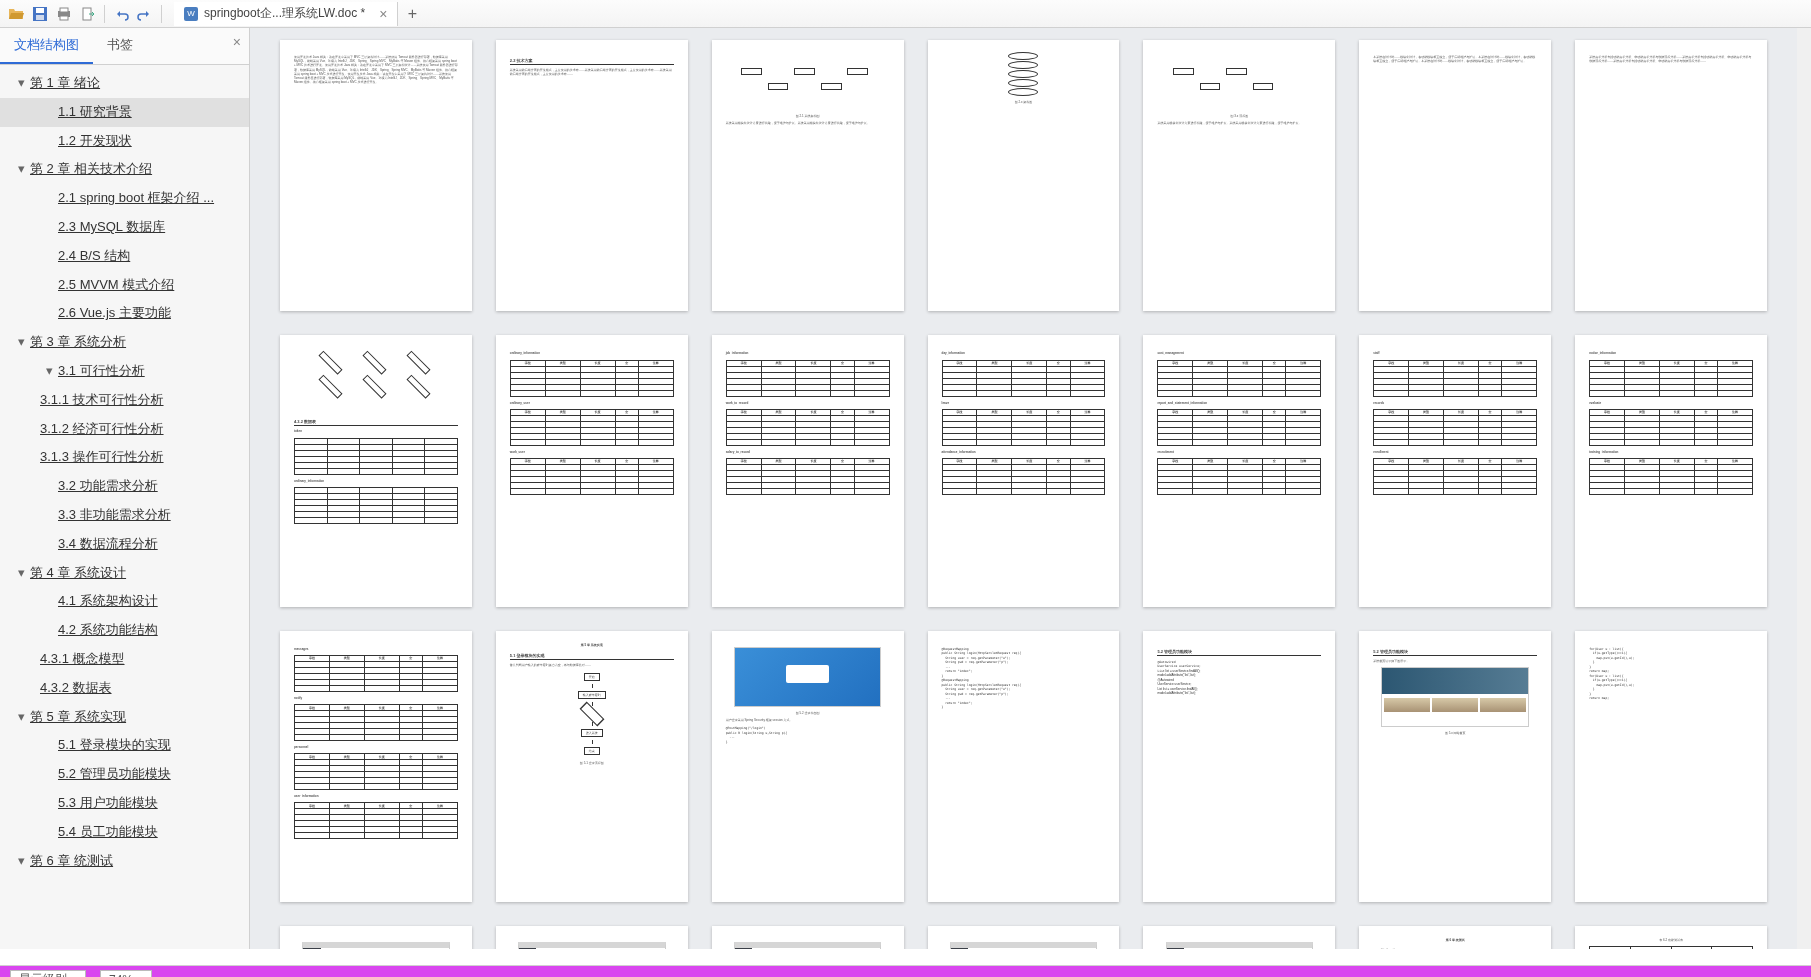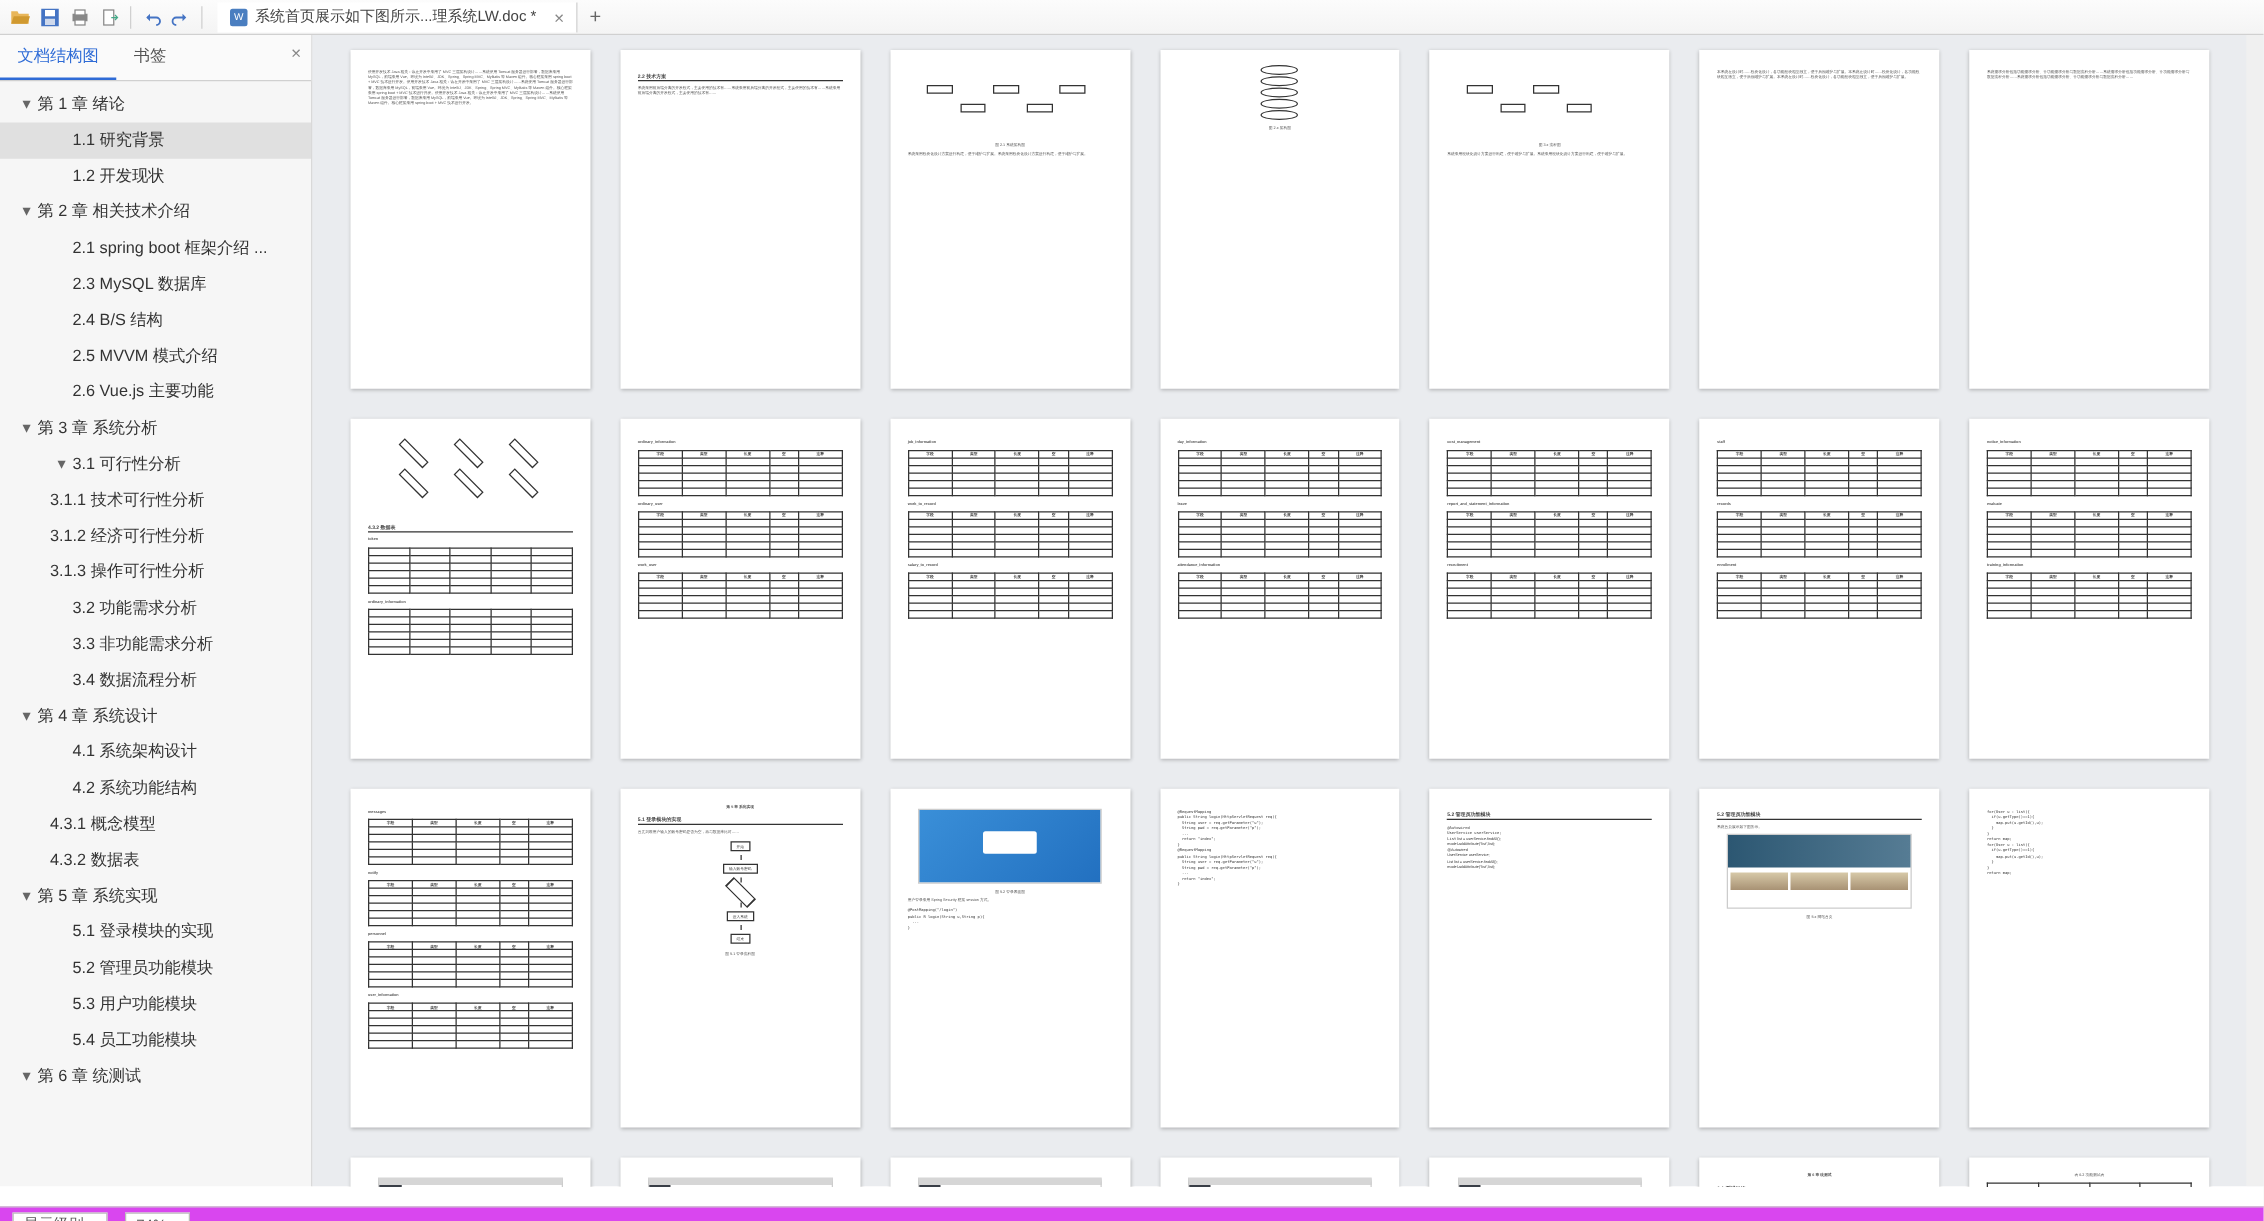--- a/index.html
+++ b/index.html
@@ -16,21 +16,21 @@
 
 .main { display: flex; height: calc(100% - 56px); }
 
 .sidebar { width: 250px; background: #f6f6f6; border-right: 1px solid #d0d0d0; display: flex; flex-direction: column; }
 .side-tabs { display: flex; border-bottom: 1px solid #d0d0d0; background: #fafafa; position: relative; font-size: 13px; }
 .side-tab { padding: 8px 14px; color: #555; cursor: pointer; font-family: Liberation Mono, monospace; }
 .side-tab.active { color: #2e6bd6; border-bottom: 2px solid #2e6bd6; }
 .side-close { position: absolute; right: 8px; top: 6px; color: #888; cursor: pointer; font-size: 14px; }
 
 .outline { flex: 1; overflow-y: auto; font-size: 13px; color: #333; padding: 4px 0; }
-.outline-item { padding: 4px 8px 4px 8px; cursor: pointer; white-space: nowrap; overflow: hidden; text-overflow: ellipsis; line-height: 1.6; }
+.outline-item { padding: 4px 8px 4px 8px; cursor: pointer; white-space: nowrap; overflow: hidden; text-overflow: ellipsis; line-height: 1.6; text-decoration: underline; }
 .outline-item.selected { background: #e0e0e0; }
 .outline-item.lvl1 { padding-left: 18px; }
 .outline-item.lvl2 { padding-left: 46px; }
 .outline-item.lvl3 { padding-left: 28px; }
 .outline-item .caret { display: inline-block; width: 10px; color: #666; margin-right: 2px; }
 
 .content-area { flex: 1; background: #eaecef; overflow: auto; position: relative; }
 .scroller { height: 100%; overflow-y: auto; border-right: 14px solid #f0f0f0; }
 .scroller::-webkit-scrollbar { width: 14px; }
 .scroller::-webkit-scrollbar-track { background: #f0f0f0; }
@@ -114,21 +114,21 @@
   <div class="tb-icon">
       <svg class="ico" viewBox="0 0 16 16">
         <path d="M11 8H4a3 3 0 0 0 0 6" stroke="#4574c4" fill="none" stroke-width="1.5"></path>
         <path d="M9 5l3 3-3 3" fill="#4574c4"></path>
       </svg>
     </div>
   <div class="sep"></div>
   <div class="tab-area">
     <div class="doc-tab">
       <span class="doc-icon">W</span>
-      <span>系统首页展示如下图所示...理系统LW.doc *</span>
+      <span>springboot企...理系统LW.doc *</span>
       <span class="close">×</span>
     </div>
     <div class="new-tab">+</div>
   </div>
 </div>
 
 <div class="main">
 
   <div class="sidebar">
     <div class="side-tabs">

